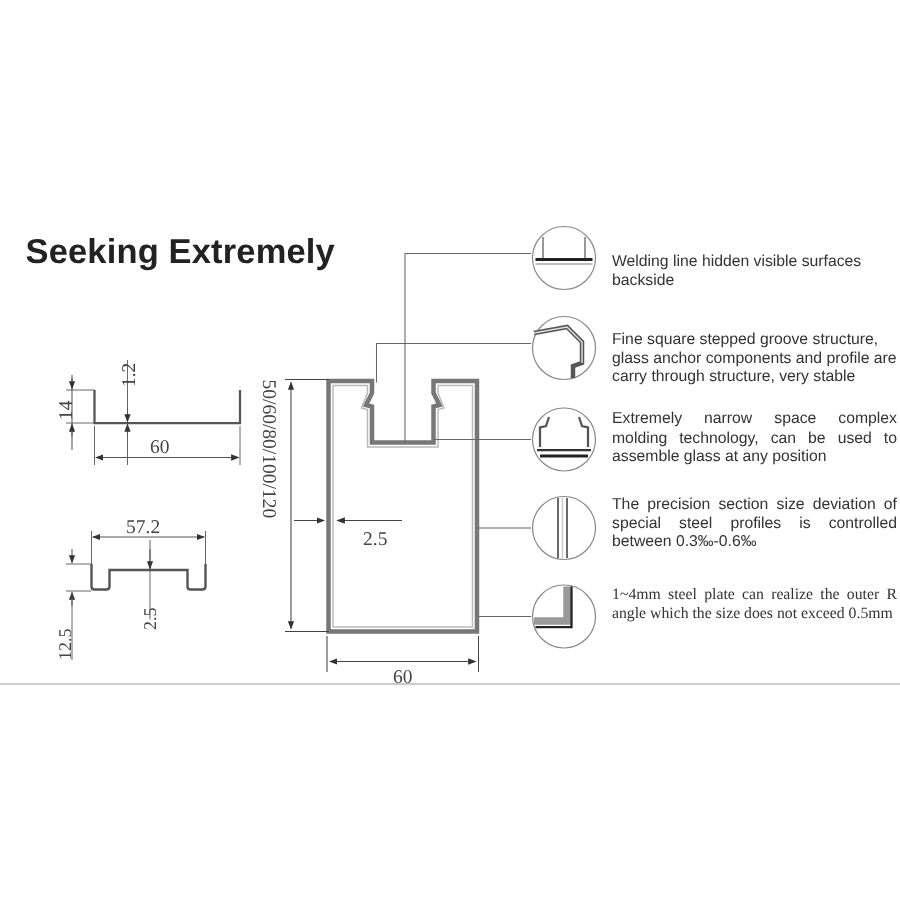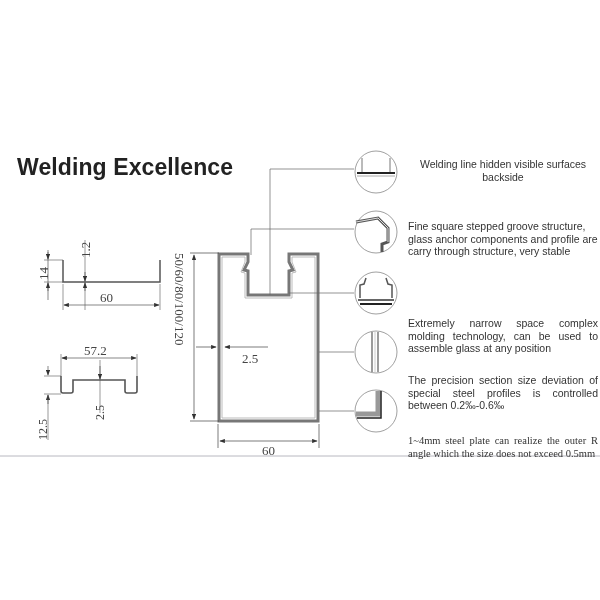--- a/index.html
+++ b/index.html
@@ -1,26 +1,26 @@
 <!DOCTYPE html>
 <html><head>
 <meta charset="utf-8">
 <style>
   html, body { margin:0; padding:0; background:#ffffff; }
   body { width:600px; height:600px; position:relative; overflow:hidden; font-family:"Liberation Sans", sans-serif; }
   .title { position:absolute; left:17px; top:154px; font-size:23px; font-weight:bold; color:#222; letter-spacing:0.1px; }
   svg.canvas { position:absolute; left:0; top:0; }
   .feat { position:absolute; left:408px; width:190px; font-size:10.5px; line-height:12.5px; color:#333; }
-  .feat.just { text-align:justify; text-align-last:left;margin-top:44px; }
+  .feat.just { text-align:justify; text-align-last:left; }
   .dim { font-family:"Liberation Serif", serif; fill:#444; }
 </style>
 </head>
 <body>
 
-<div class="title">Welding Excellence</div>
+<div class="title">Seeking Extremely</div>
 
 <svg class="canvas" width="600" height="600" viewBox="0 0 600 600">
   <defs>
     <marker id="arr" markerWidth="8" markerHeight="6" refX="7" refY="3" orient="auto-start-reverse">
       <path d="M0,0 L8,3 L0,6 z" fill="#333"></path>
     </marker>
   </defs>
 
   <g stroke="#555" fill="none">
     <path d="M63,260 L63,282 L160,282 L160,260" stroke-width="1.5"></path>
@@ -120,17 +120,17 @@
   </g>
   <g>
     <circle cx="376" cy="411" r="21" fill="#fff" stroke="#888" stroke-width="0.8"></circle>
     <path d="M378,391 L378,414 L356,414" stroke="#999" stroke-width="5" fill="none"></path>
     <path d="M381,391 L381,418 L357,418" stroke="#222" stroke-width="1.5" fill="none"></path>
   </g>
 
   <line x1="0" y1="456" x2="600" y2="456" stroke="#b8b8c0" stroke-width="1"></line>
 </svg>
 
-<div class="feat" style="top:158px;text-align:center;">Welding line hidden visible surfaces backside</div>
+<div class="feat" style="top:168px;">Welding line hidden visible surfaces backside</div>
 <div class="feat" style="top:220px;">Fine square stepped groove structure, glass anchor components and profile are carry through  structure, very stable</div>
 <div class="feat just" style="top:273px;">Extremely narrow space complex molding technology, can be used to assemble glass at any position</div>
-<div class="feat just" style="top:330px;">The precision section size deviation of special steel profiles is controlled between 0.2‰-0.6‰</div>
+<div class="feat just" style="top:330px;">The precision section size deviation of special steel profiles is controlled between 0.3‰-0.6‰</div>
 <div class="feat just" style="top:391px;font-family:Liberation Serif, serif;">1~4mm steel plate can realize the outer R angle which the size does not exceed 0.5mm</div>
 
 </body></html>

